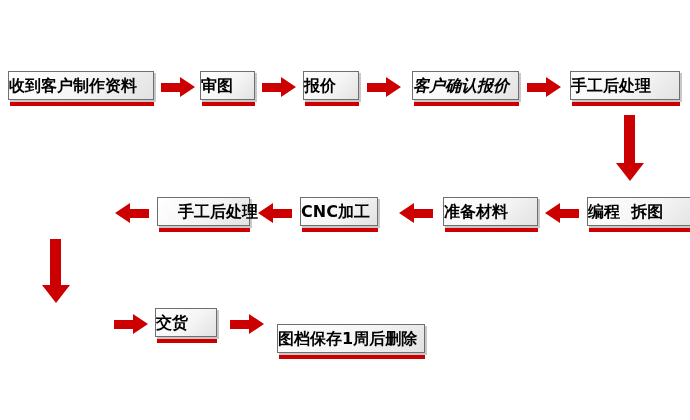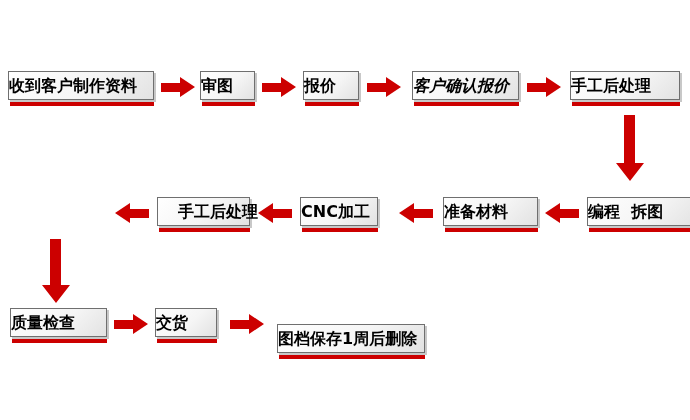--- a/index.html
+++ b/index.html
@@ -100,23 +100,20 @@
     <span class="node-label">手工后处理</span>
   </div>
   <svg class="arrow" style="left:115px; top:201px;" width="34" height="24">
     <polygon points="34,8 15,8 15,2 0,12 15,22 15,17 34,17"></polygon>
   </svg>
 
   <svg class="arrow" style="left:42px; top:239px;" width="28" height="64">
     <polygon points="8,0 19,0 19,46 28,46 14,64 0,46 8,46"></polygon>
   </svg>
 
-  <div class="node" style="left:10px; top:308px; width:97px;">
-    <span class="node-label">质量检查</span>
-  </div>
   <svg class="arrow" style="left:114px; top:312px;" width="34" height="24">
     <polygon points="0,8 19,8 19,2 34,12 19,22 19,17 0,17"></polygon>
   </svg>
   <div class="node" style="left:155px; top:308px; width:62px;">
     <span class="node-label">交货</span>
   </div>
   <svg class="arrow" style="left:230px; top:312px;" width="34" height="24">
     <polygon points="0,8 19,8 19,2 34,12 19,22 19,17 0,17"></polygon>
   </svg>
   <div class="node" style="left:277px; top:324px; width:148px;">

